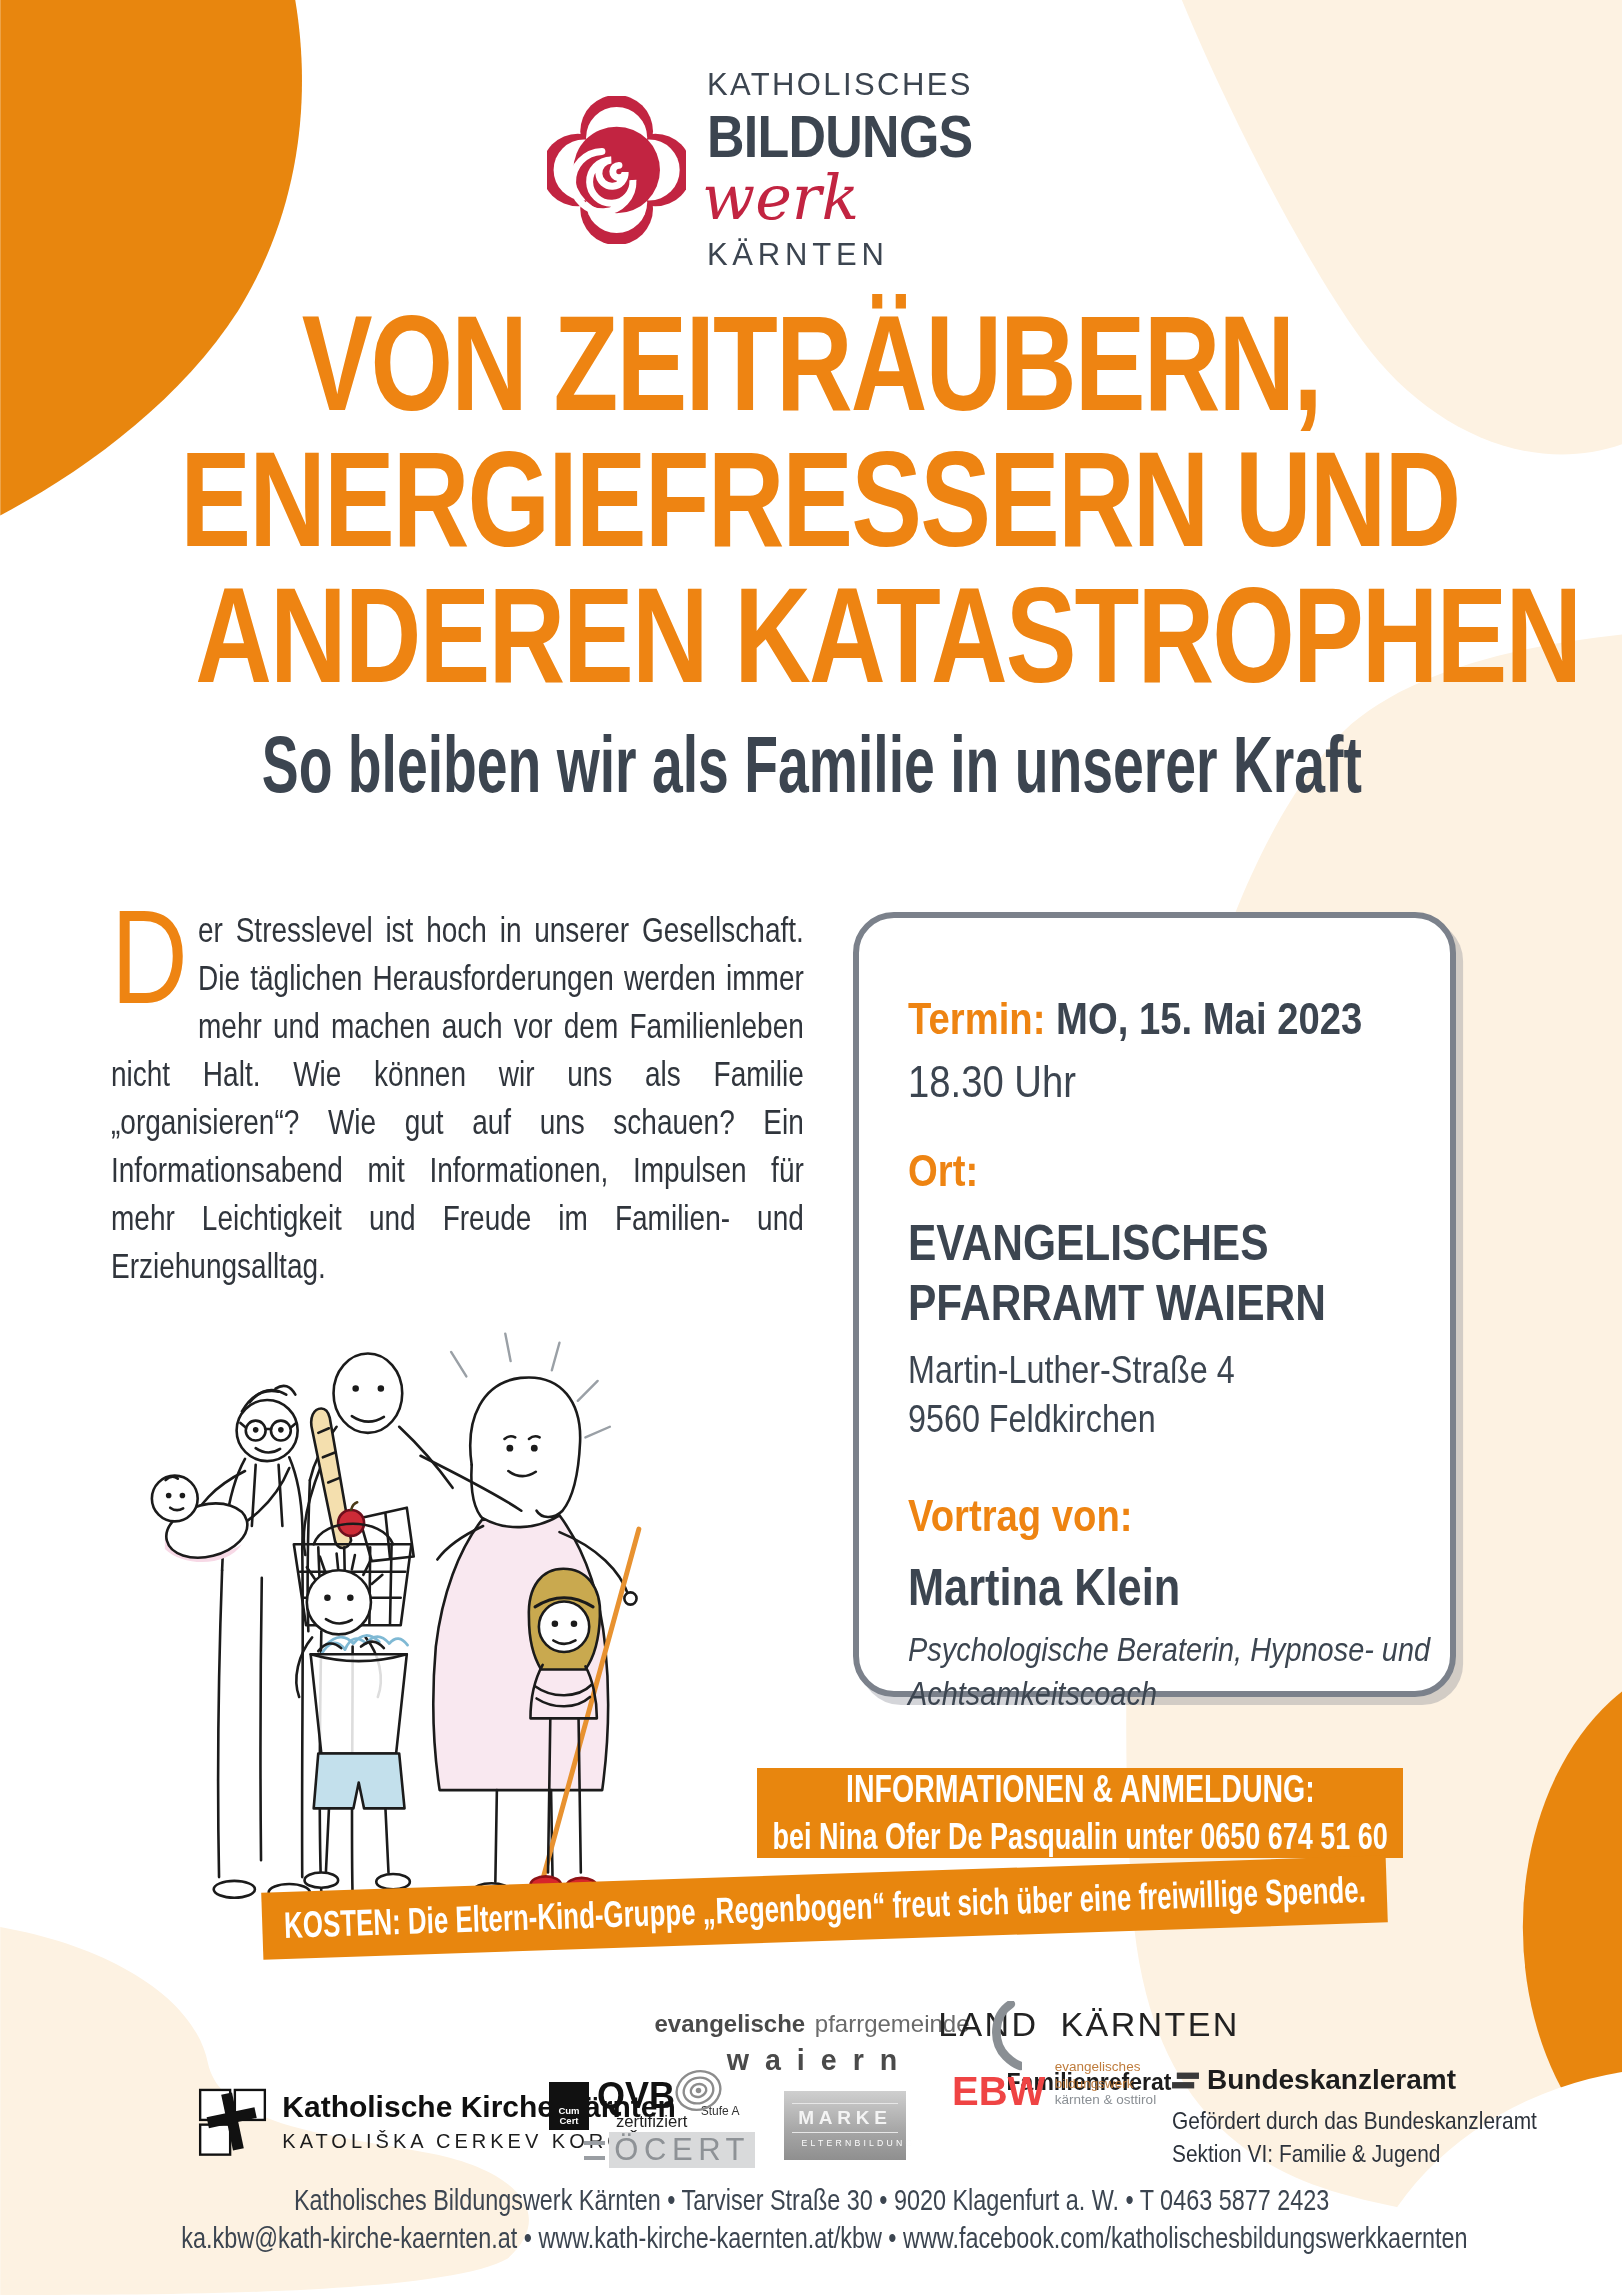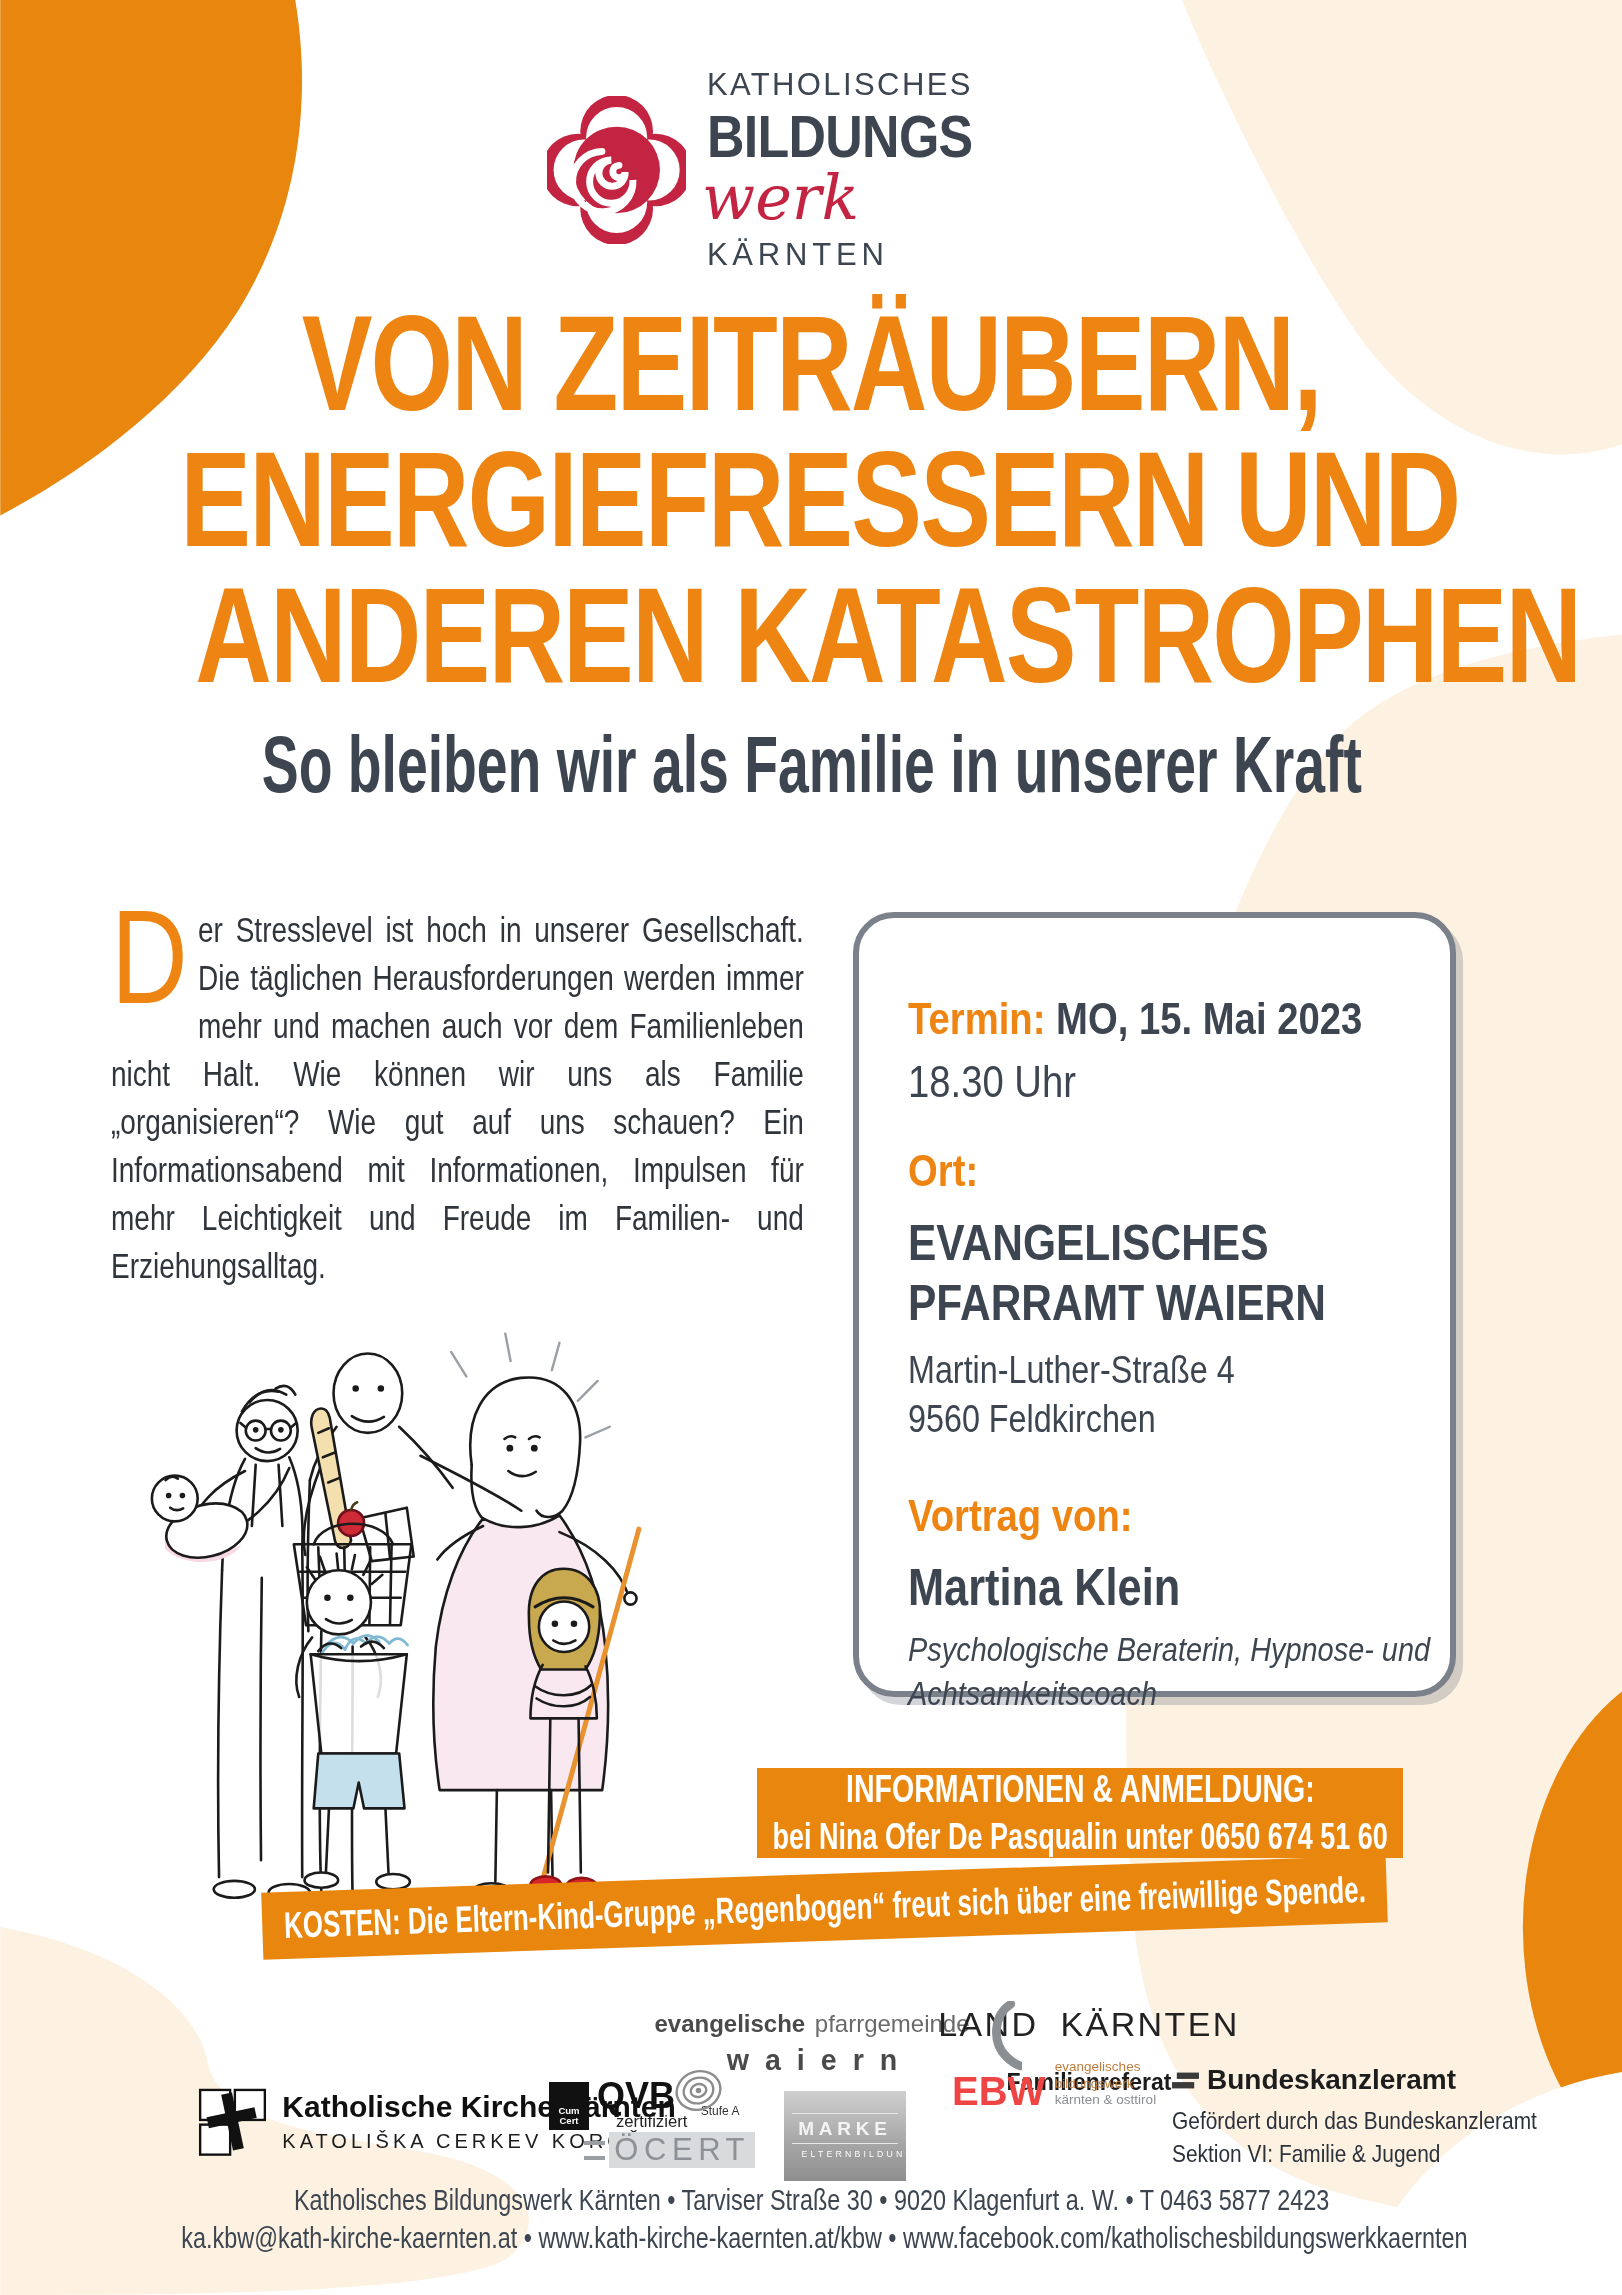--- a/index.html
+++ b/index.html
@@ -83,21 +83,21 @@
   .qvb-main{position:relative;}
   .qvb-name{font-size:36px;font-weight:800;color:#111;line-height:32px;}
   .qvb-sub{font-size:16.7px;color:#222;margin-left:19px;}
   .qvb-grade{position:absolute;right:-52px;top:24px;font-size:12px;color:#333;}
   .rings{position:absolute;right:-36px;top:-14.3px;}
   .oecert{left:584px;top:2132px;display:flex;align-items:center;gap:4.8px;}
   .oecert .eq{width:20.6px;height:11px;border-top:4px solid #9a9ea3;border-bottom:4px solid #9a9ea3;}
   .oecert .t{font-size:31px;letter-spacing:5.6px;color:#8e9296;font-weight:500;}
   .oecert .osq{background:#d9dadb;padding:0 4.8px;}
 
-  .marke{left:784px;top:2091px;width:122px;height:90px;background:linear-gradient(180deg,#cfcfcf 0%,#a8a8a8 55%,#8f8f8f 100%);
+  .marke{left:784px;top:2091px;width:122px;height:69px;background:linear-gradient(180deg,#cfcfcf 0%,#a8a8a8 55%,#8f8f8f 100%);
          display:flex;flex-direction:column;justify-content:center;align-items:center;}
   .marke-name{font-size:19px;letter-spacing:4.8px;color:#f4f4f4;font-weight:700;
               border-top:0.8px solid #e7e7e7;border-bottom:0.8px solid #e7e7e7;padding:3.2px 6.3px;}
   .marke-sub{font-size:8.7px;letter-spacing:3.2px;color:#fdfdfd;margin-top:4.8px;padding-left:27px;}
 
   .ebw{left:952px;top:2059px;display:flex;align-items:flex-end;gap:9.5px;}
   .ebw-abbr{font-size:40px;font-weight:800;color:#ef4444;line-height:35px;}
   .ebw-lines{font-size:13.5px;line-height:16.7px;}
   .ebw-lines .o{color:#bf7c3c;}
   .ebw-lines .g{color:#8a8f94;}

